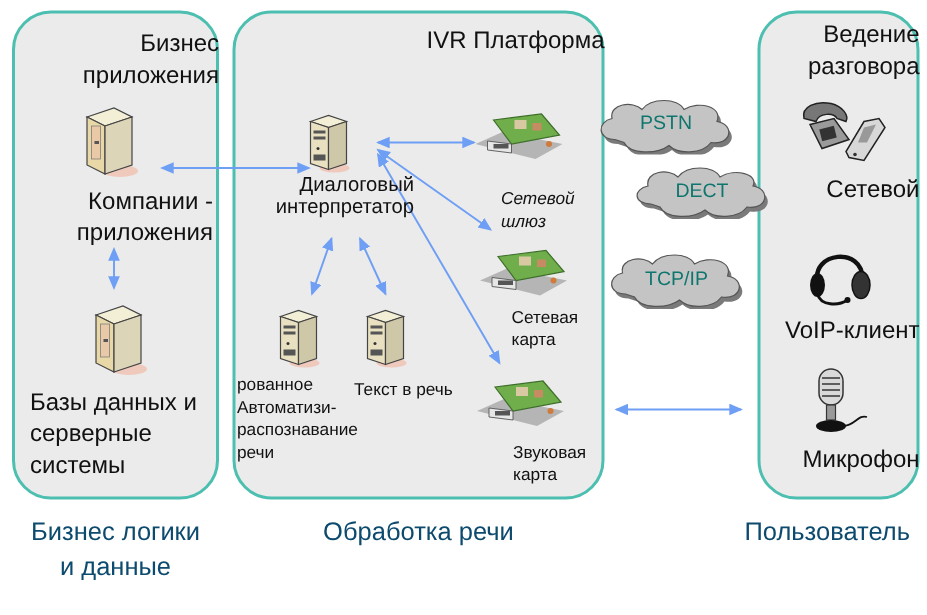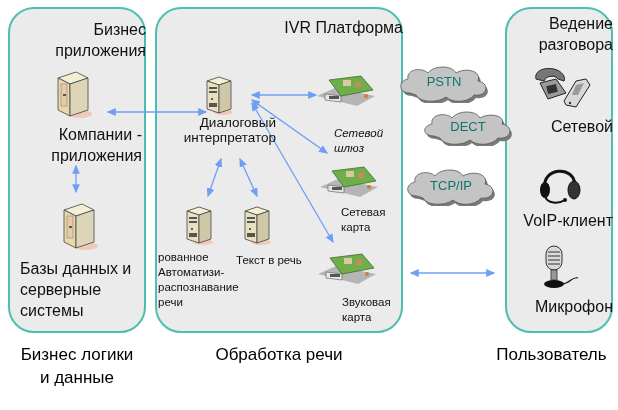--- a/index.html
+++ b/index.html
@@ -1,20 +1,20 @@
 <!DOCTYPE html>
 <html><head>
 <meta charset="utf-8">
 <style>
   html, body { margin:0; padding:0; background:#ffffff; }
   body { width:618px; height:410px; position:relative; overflow:hidden;
          font-family:"Liberation Sans", "DejaVu Sans", sans-serif; color:#111; }
   .panel { position:absolute; background:#ebebeb; border:2px solid #4cbfb0; border-radius:26px; box-sizing:border-box; }
   .ptext { position:absolute; text-align:right; font-size:16px; line-height:21px; color:#111; }
-  .caption { position:absolute; text-align:center; font-size:17px; line-height:23px; color:#000000; }
+  .caption { position:absolute; text-align:center; font-size:17px; line-height:23px; color:#0c4a6e; }
   .lbl { position:absolute; font-size:11.5px; line-height:15px; color:#111; }
   .ic { position:absolute; }
   svg.arrows { position:absolute; left:0; top:0; }
   .cloud { position:absolute; }
   .cloud span { position:absolute; left:0; right:0; text-align:center; font-size:13px; color:#0f766e; }
 </style>
 </head>
 <body>
 
 <div class="panel" style="left:8px;top:7px;width:138px;height:326px;"></div>

